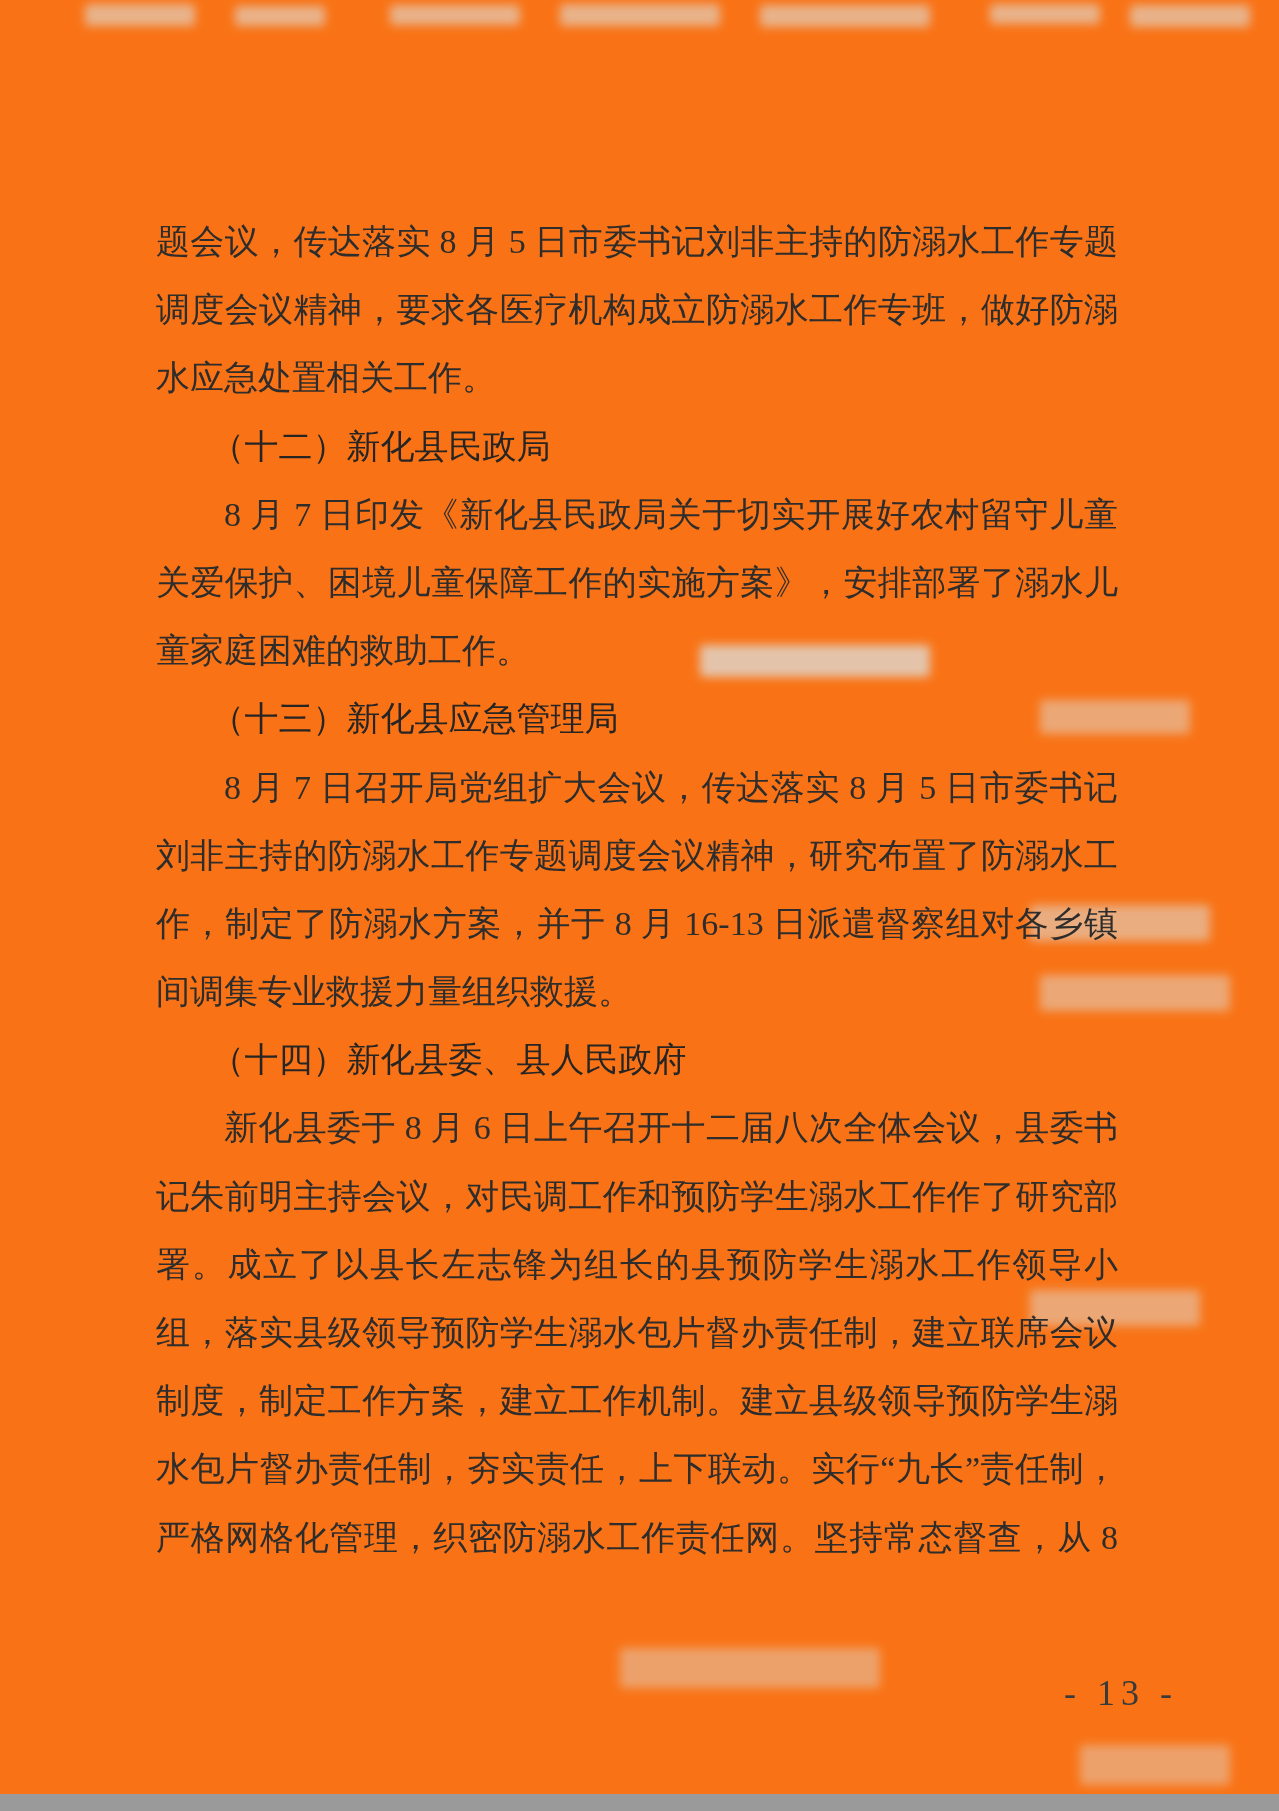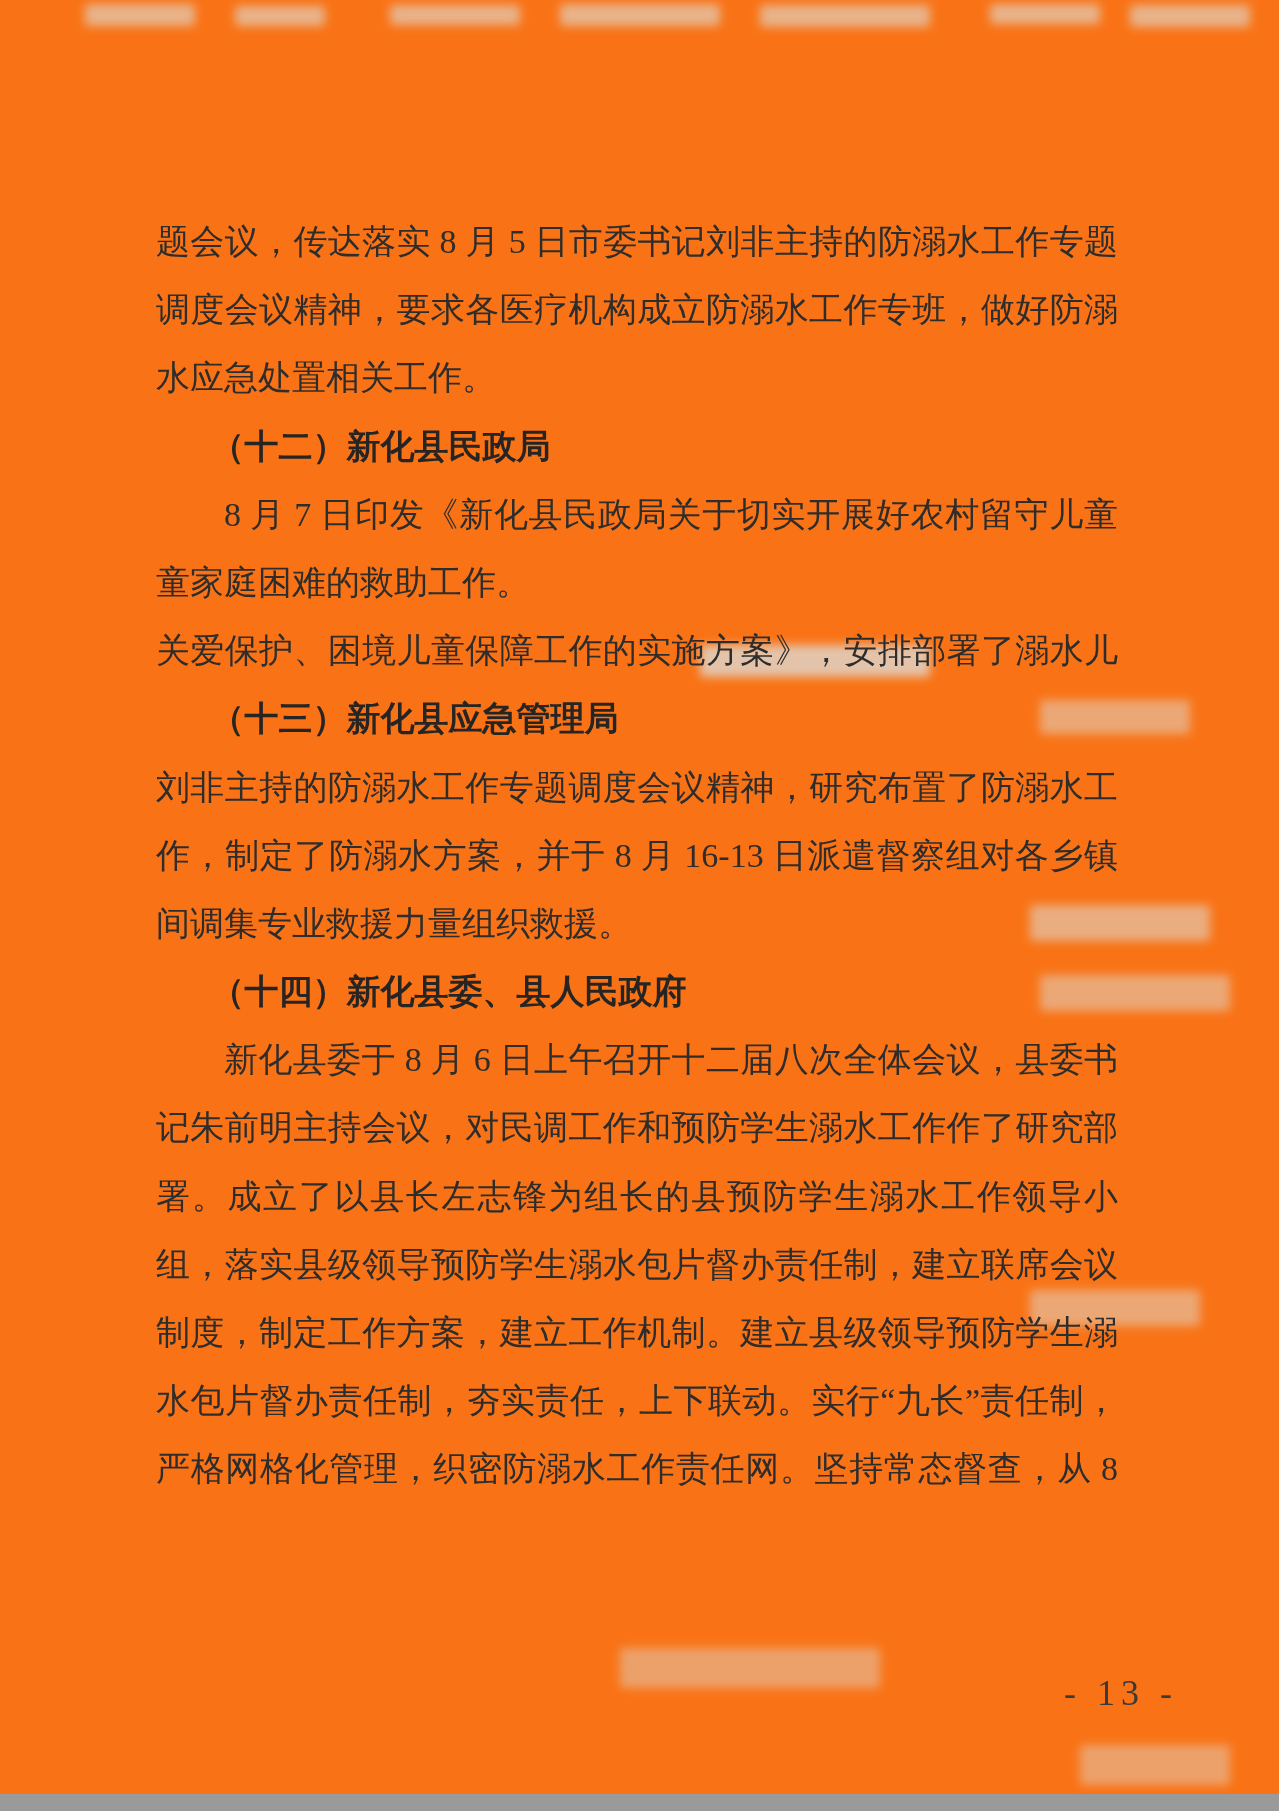--- a/index.html
+++ b/index.html
@@ -37,21 +37,21 @@
     text-align-last: justify;
     text-justify: inter-character;
     white-space: normal;
     overflow: hidden;
   }
   .ln.short {
     text-align: left;
     text-align-last: left;
   }
   .ln.heading {
-    font-weight: 700;
+    font-weight: 400;
     text-align: left;
     text-align-last: left;
     text-indent: 1.6em;
     color: #262523;
   }
   .ln.indent { text-indent: 2em; }
   .page-number {
     position: absolute;
     left: 1058px;
     top: 1672px;
@@ -82,23 +82,24 @@
   <div class="bt" style="left:1030px;top:1290px;width:170px; height:36px; opacity:0.45;"></div>
   <div class="bt" style="left:620px; top:1648px;width:260px; height:40px; opacity:0.4;"></div>
   <div class="bt" style="left:1080px;top:1745px;width:150px; height:40px; opacity:0.4;"></div>
 
   <div class="content">
     <div class="ln">题会议，传达落实 8 月 5 日市委书记刘非主持的防溺水工作专题</div>
     <div class="ln">调度会议精神，要求各医疗机构成立防溺水工作专班，做好防溺</div>
     <div class="ln short">水应急处置相关工作。</div>
     <div class="ln heading">（十二）新化县民政局</div>
     <div class="ln indent">8 月 7 日印发《新化县民政局关于切实开展好农村留守儿童</div>
+    <div class="ln">关爱保护、困境儿童保障工作的实施方案》，安排部署了溺水儿</div>
     <div class="ln short">童家庭困难的救助工作。</div>
-    <div class="ln">关爱保护、困境儿童保障工作的实施方案》，安排部署了溺水儿</div>
     <div class="ln heading">（十三）新化县应急管理局</div>
+    <div class="ln indent">8 月 7 日召开局党组扩大会议，传达落实 8 月 5 日市委书记</div>
     <div class="ln">刘非主持的防溺水工作专题调度会议精神，研究布置了防溺水工</div>
     <div class="ln">作，制定了防溺水方案，并于 8 月 16-13 日派遣督察组对各乡镇</div>
     <div class="ln short">间调集专业救援力量组织救援。</div>
     <div class="ln heading">（十四）新化县委、县人民政府</div>
     <div class="ln indent">新化县委于 8 月 6 日上午召开十二届八次全体会议，县委书</div>
     <div class="ln">记朱前明主持会议，对民调工作和预防学生溺水工作作了研究部</div>
     <div class="ln">署。成立了以县长左志锋为组长的县预防学生溺水工作领导小</div>
     <div class="ln">组，落实县级领导预防学生溺水包片督办责任制，建立联席会议</div>
     <div class="ln">制度，制定工作方案，建立工作机制。建立县级领导预防学生溺</div>
     <div class="ln">水包片督办责任制，夯实责任，上下联动。实行“九长”责任制，</div>

